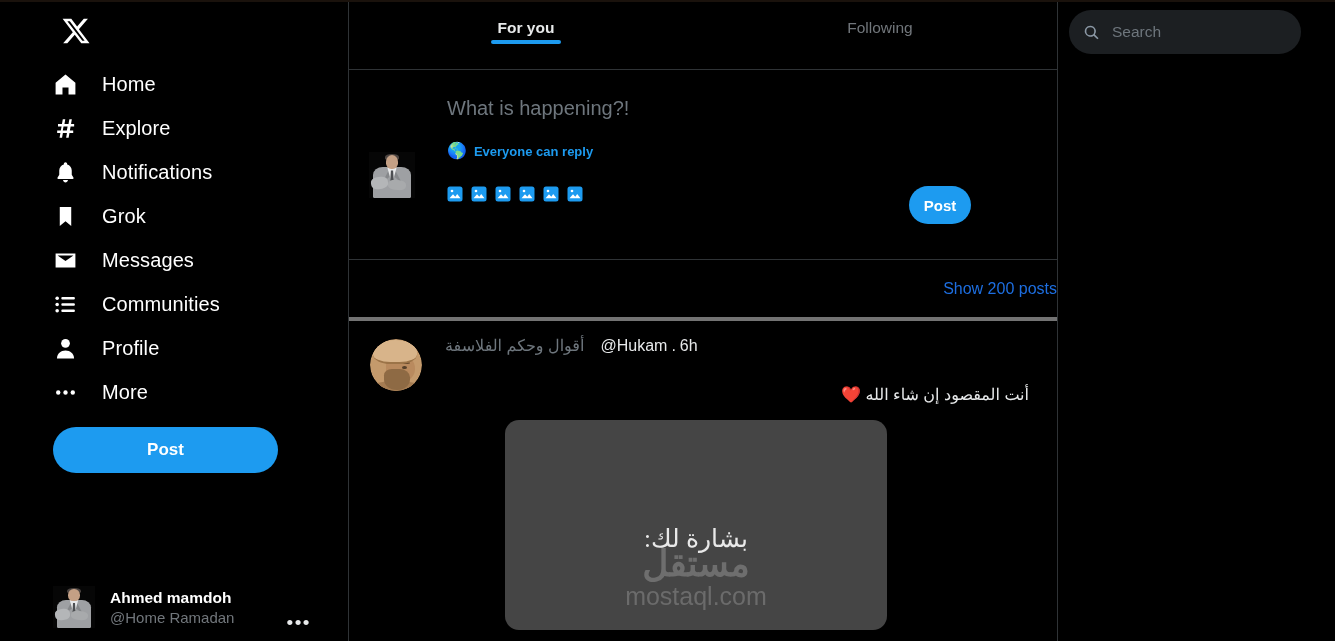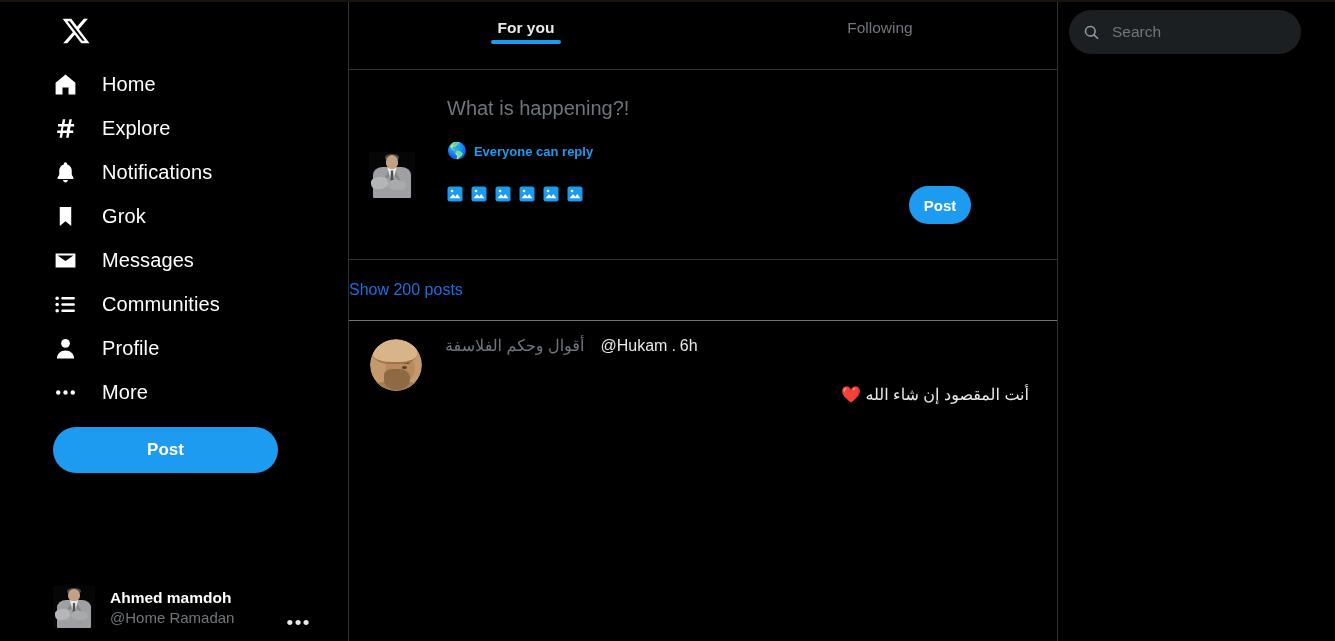--- a/index.html
+++ b/index.html
@@ -367,22 +367,22 @@
     align-items: center;
     justify-content: center;
     font-family: "Liberation Sans", sans-serif;
   }
 
   
   #show-posts-bar {
     height: 61px;
     display: flex;
     align-items: center;
-    justify-content: flex-start;
-    border-bottom: 1px solid #737373;
+    justify-content: flex-end;
+    border-bottom: 4px solid #737373;
     cursor: pointer;
   }
   #show-posts-label {
     color: #1d6ee0;
     font-size: 16px;
     line-height: 20px;
   }
 
   
   #tweet {
@@ -748,20 +748,27 @@
       <div id="tweet-content">
         <div id="tweet-header">
           <span id="tweet-author-name">أقوال وحكم الفلاسفة</span>
           <span id="tweet-handle">@Hukam</span>
           <span id="tweet-dot">.</span>
           <span id="tweet-time">6h</span>
         </div>
 
         <div id="tweet-text">أنت المقصود إن شاء الله ❤️</div>
 
+        <div id="tweet-media">
+          <div id="tweet-media-text">بشارة لك:</div>
+          <div id="watermark">
+            <div id="watermark-ar">مستقل</div>
+            <div id="watermark-latin">mostaql.com</div>
+          </div>
+        </div>
       </div>
 
     </article>
 
   </main>
 
   <aside id="right-column">
     <div id="search-box">
       <span id="search-icon">
         <svg viewBox="0 0 24 24">

